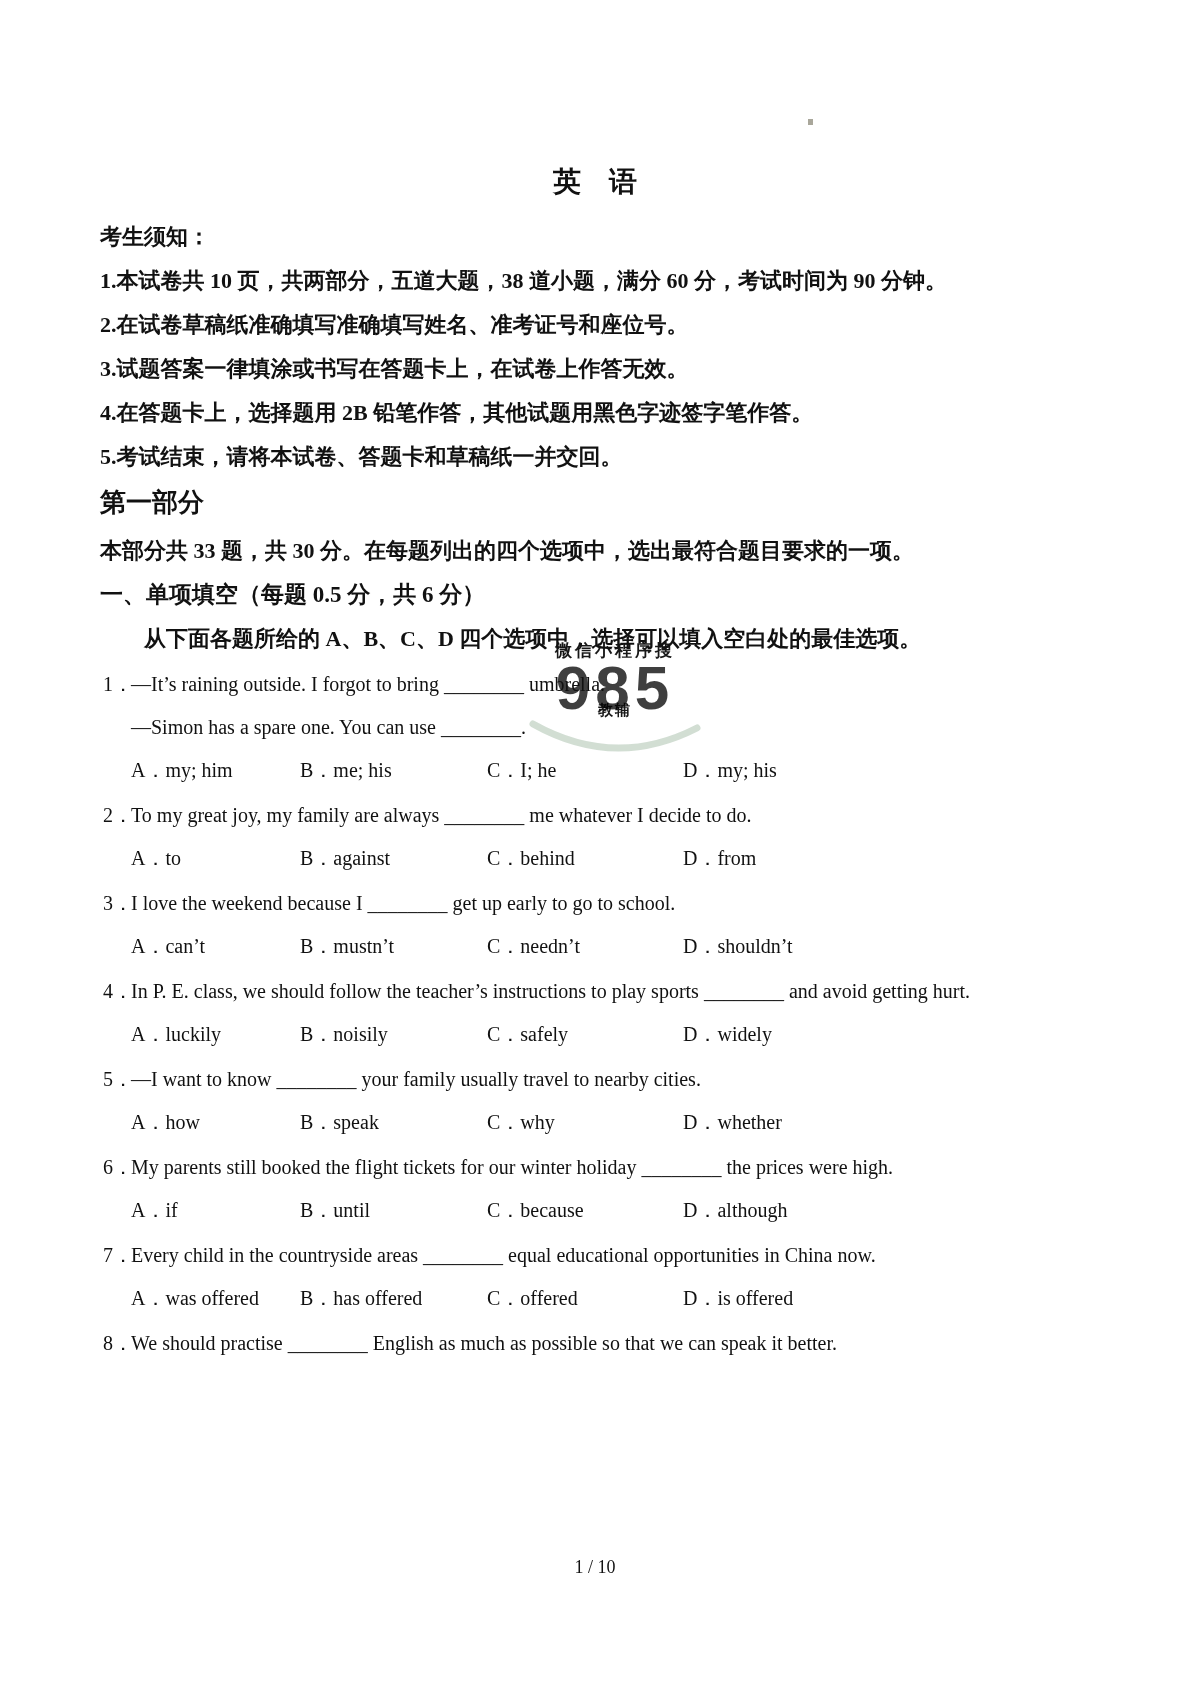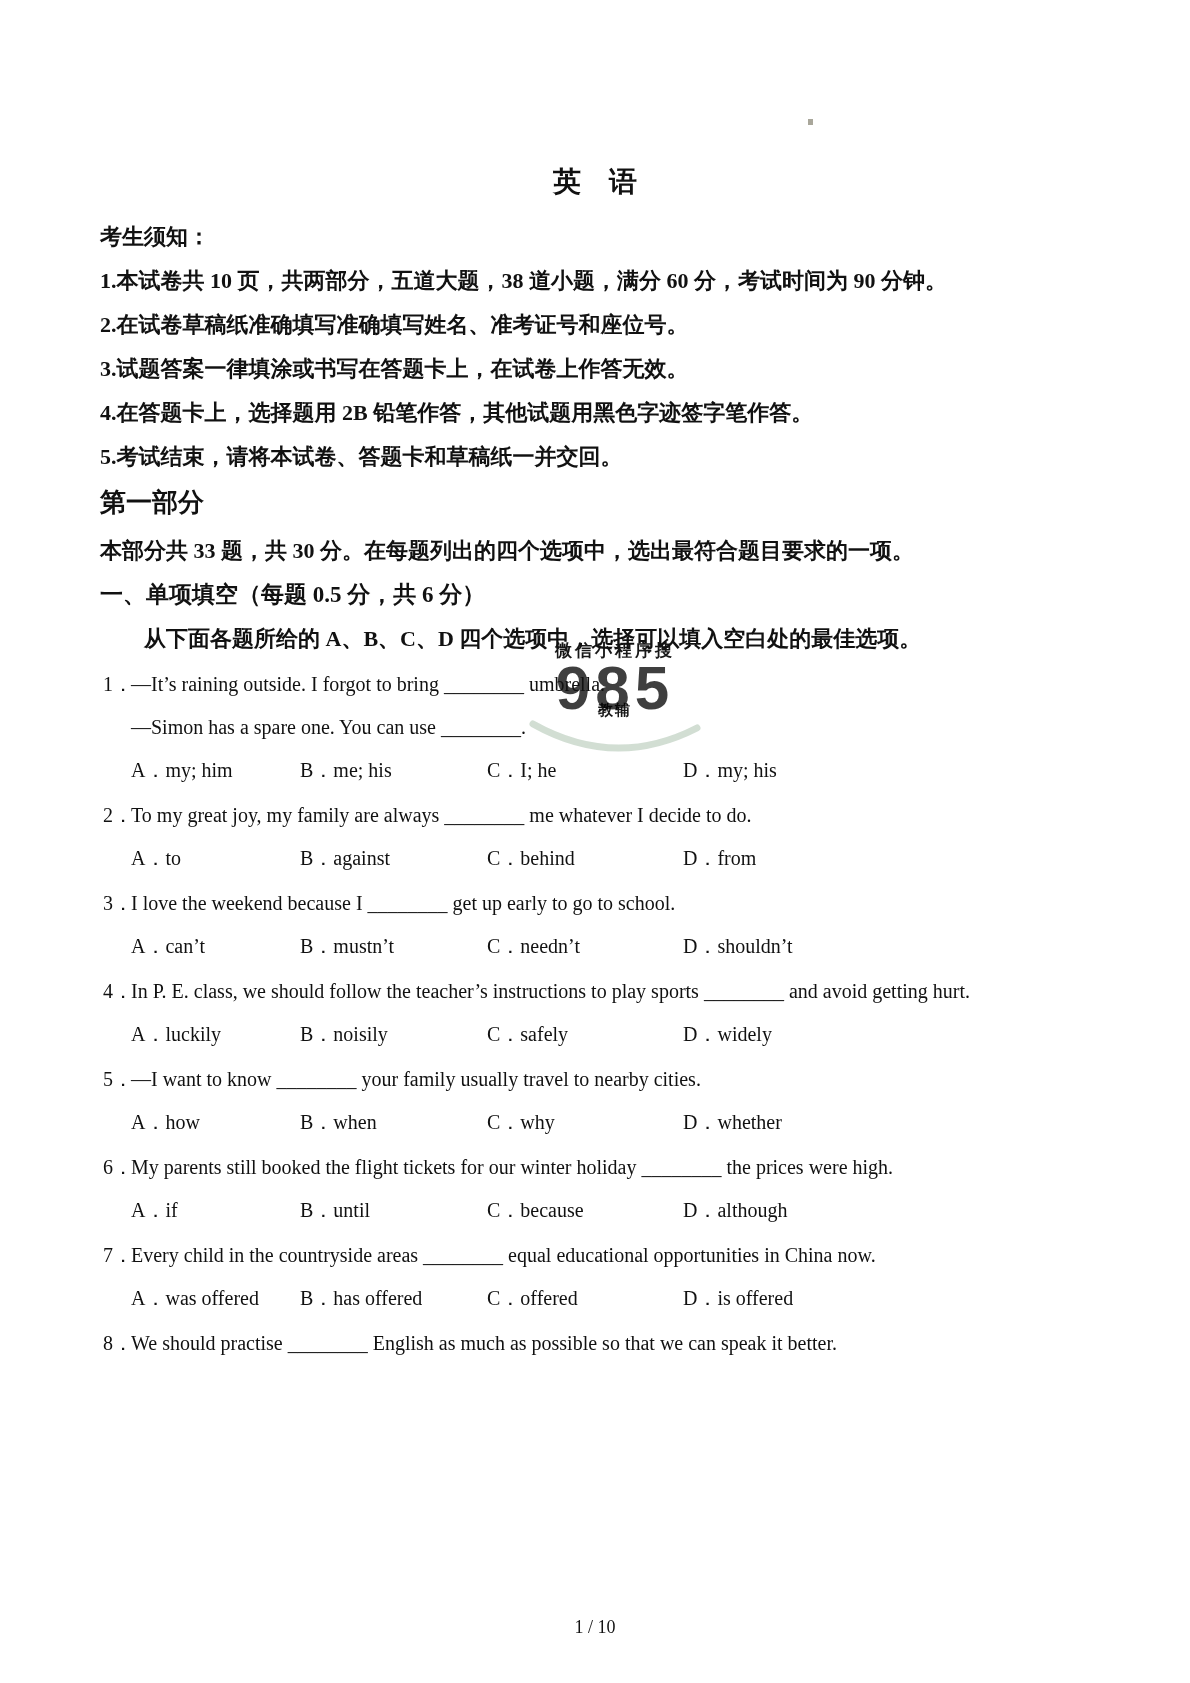--- a/index.html
+++ b/index.html
@@ -95,21 +95,21 @@
     display: grid;
     grid-template-columns: 169px 187px 196px 1fr;
     margin: 0 0 23px 0;
     font-size: 20px;
     line-height: 22px;
   }
   .footer {
     position: absolute;
     left: 0;
     right: 0;
-    top: 1616px;
+    top: 1556px;
     text-align: center;
     font-size: 18px;
     line-height: 22px;
     z-index: 1;
   }
   
   .watermark {
     position: absolute;
     left: 505px;
     top: 642px;
@@ -233,21 +233,21 @@
         <span>C．safely</span>
         <span>D．widely</span>
       </div>
     </div>
 
     <div class="question">
       <div class="qnum">5．</div>
       <p class="qline">—I want to know ________ your family usually travel to nearby cities.</p>
       <div class="opts">
         <span>A．how</span>
-        <span>B．when</span>
+        <span>B．speak</span>
         <span>C．why</span>
         <span>D．whether</span>
       </div>
     </div>
 
     <div class="question">
       <div class="qnum">6．</div>
       <p class="qline">My parents still booked the flight tickets for our winter holiday ________ the prices were high.</p>
       <div class="opts">
         <span>A．if</span>

